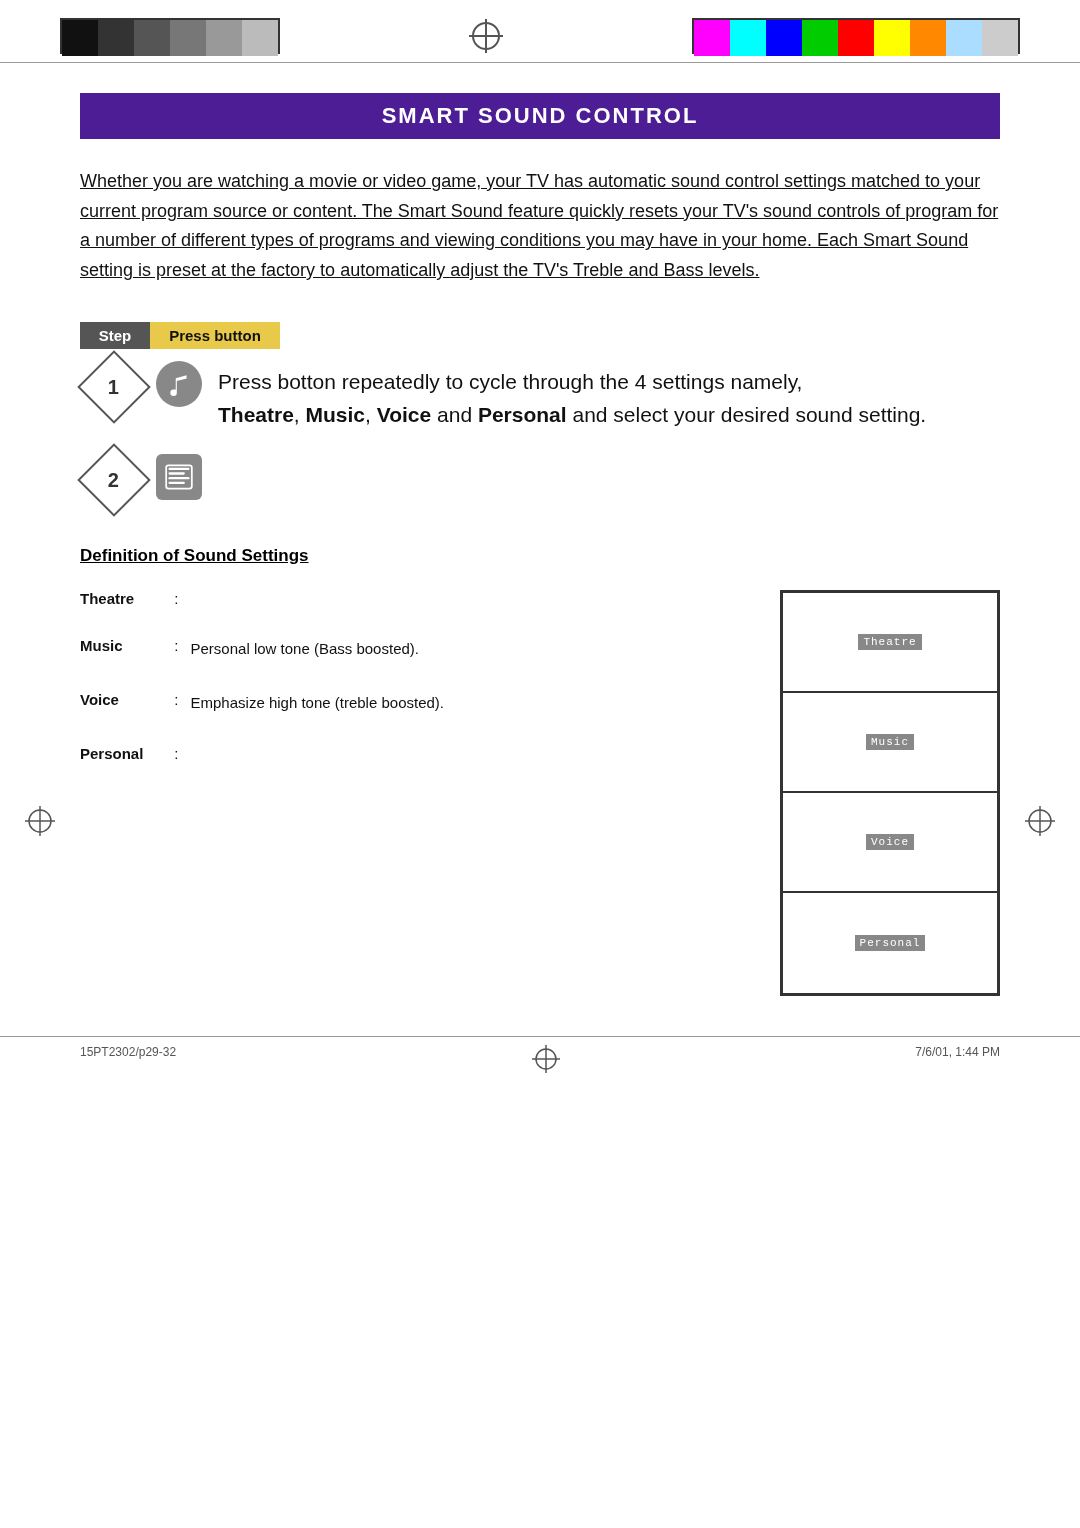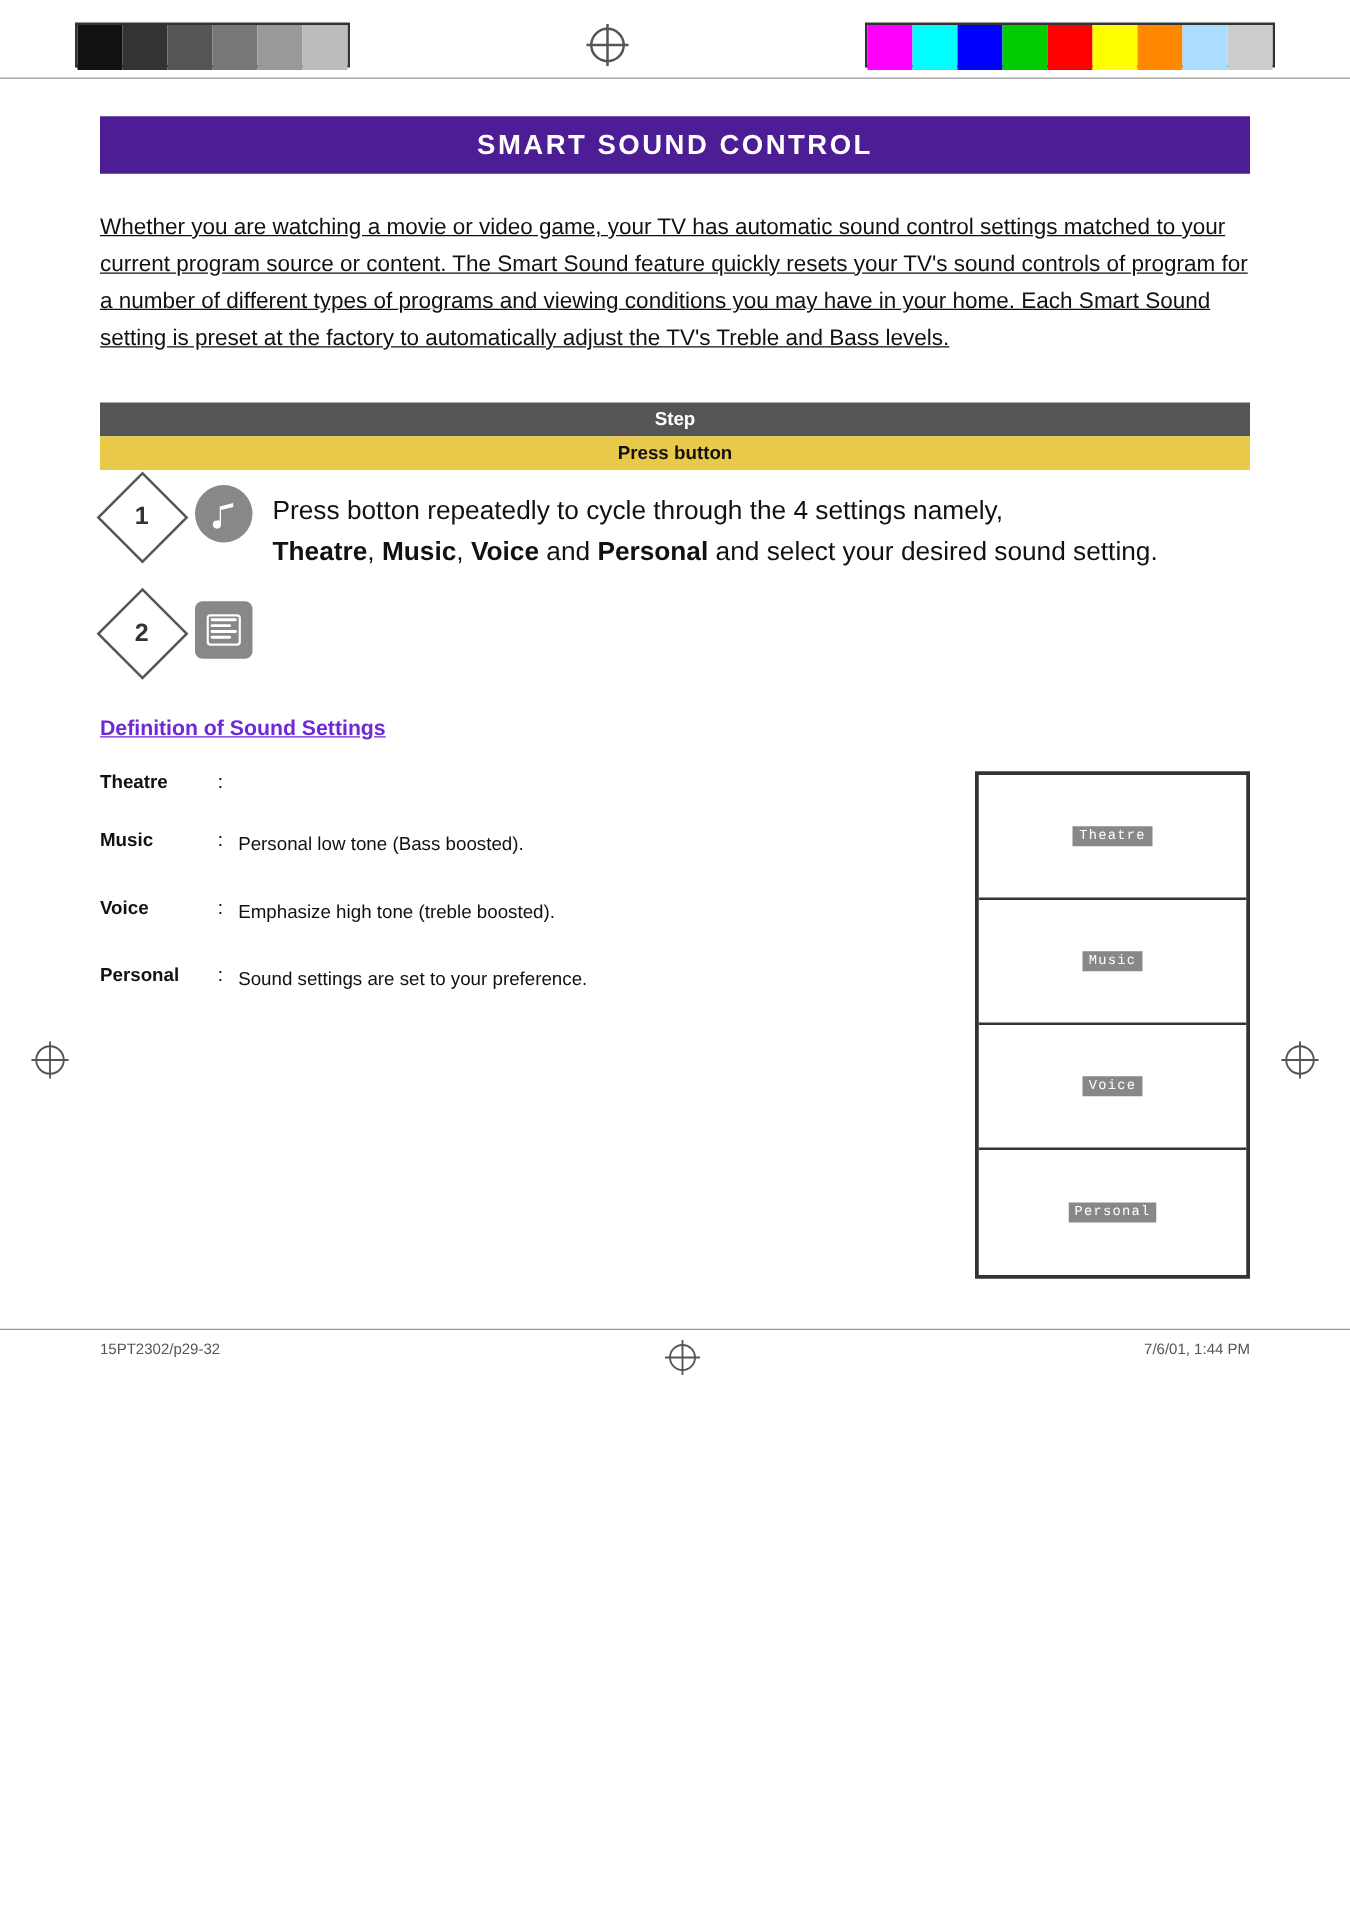--- a/index.html
+++ b/index.html
@@ -75,21 +75,20 @@
     }
 
     
     .steps-section {
       margin-bottom: 40px;
     }
     .steps-header {
       display: flex;
       gap: 0;
       margin-bottom: 8px;
-      flex-direction: column;
     }
     .steps-header .col-step {
       background: #555;
       color: #fff;
       font-weight: bold;
       font-size: 15px;
       padding: 5px 18px;
       min-width: 70px;
       text-align: center;
     }
@@ -170,21 +169,21 @@
 
     
     .definition-section {
       margin-top: 20px;
     }
     .definition-title {
       font-size: 17px;
       font-weight: bold;
       text-decoration: underline;
       margin-bottom: 24px;
-      color: #6d28d9;
+      color: #000000;
     }
 
     .definition-main {
       display: flex;
       gap: 30px;
     }
     .definition-list {
       flex: 1;
     }
     .def-row {
@@ -374,21 +373,20 @@
 
         <div class="def-row">
           <span class="def-term">Voice</span>
           <span class="def-colon">&nbsp;:&nbsp;</span>
           <span class="def-desc">Emphasize high tone (treble boosted).</span>
         </div>
 
         <div class="def-row">
           <span class="def-term">Personal</span>
           <span class="def-colon">&nbsp;:&nbsp;</span>
-          <span class="def-desc">Sound settings are set to your preference.</span>
         </div>
 
       </div>
 
       <div class="tv-screen-panel">
         <div class="tv-screen-cell">
           <span class="tv-label">Theatre</span>
         </div>
         <div class="tv-screen-cell">
           <span class="tv-label">Music</span>

